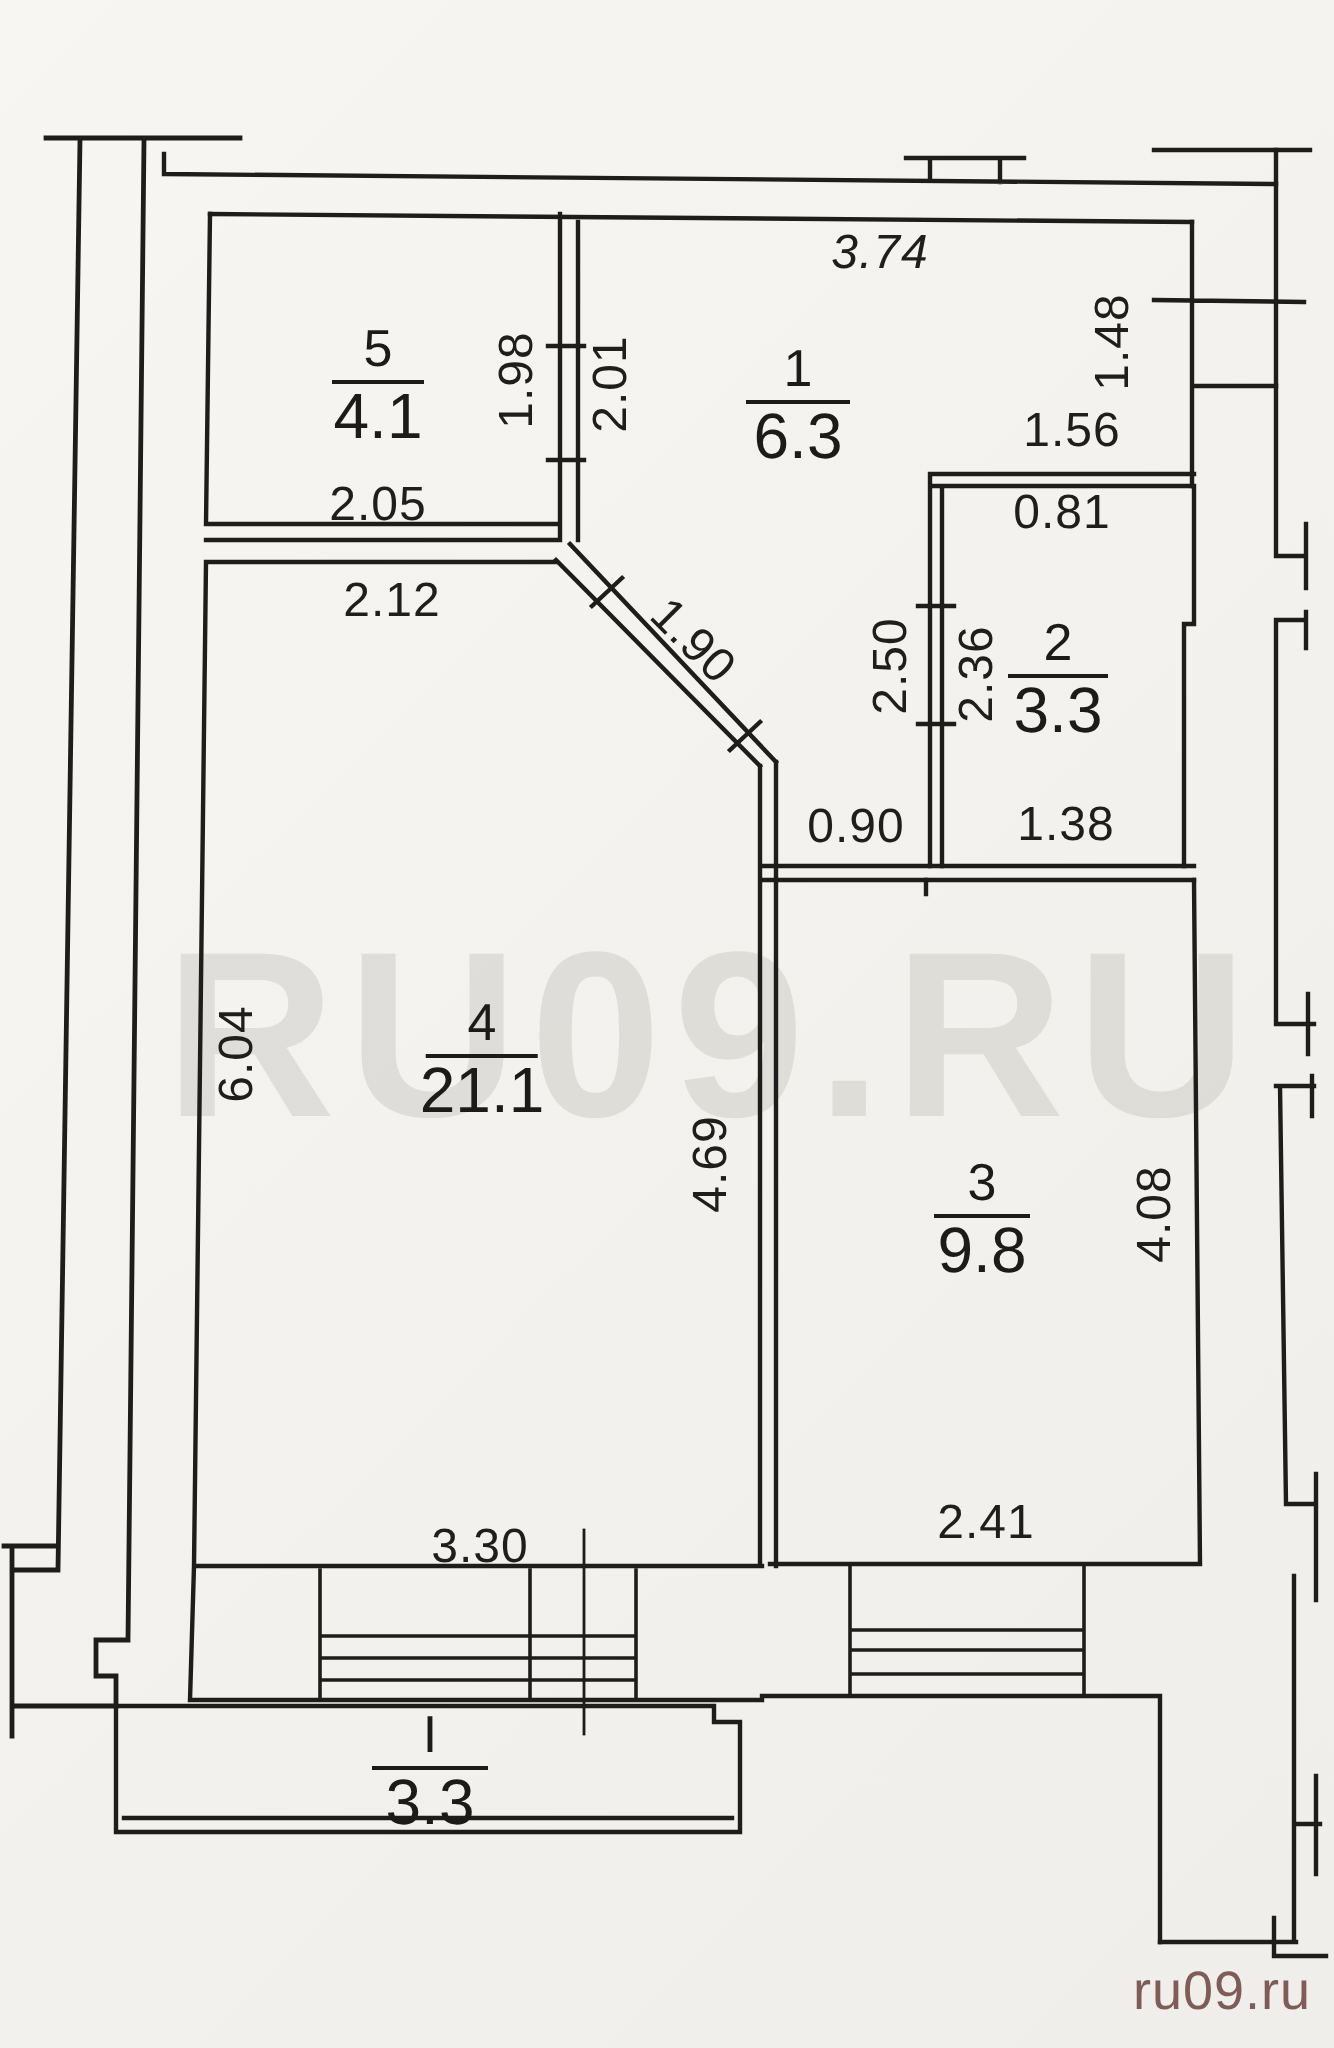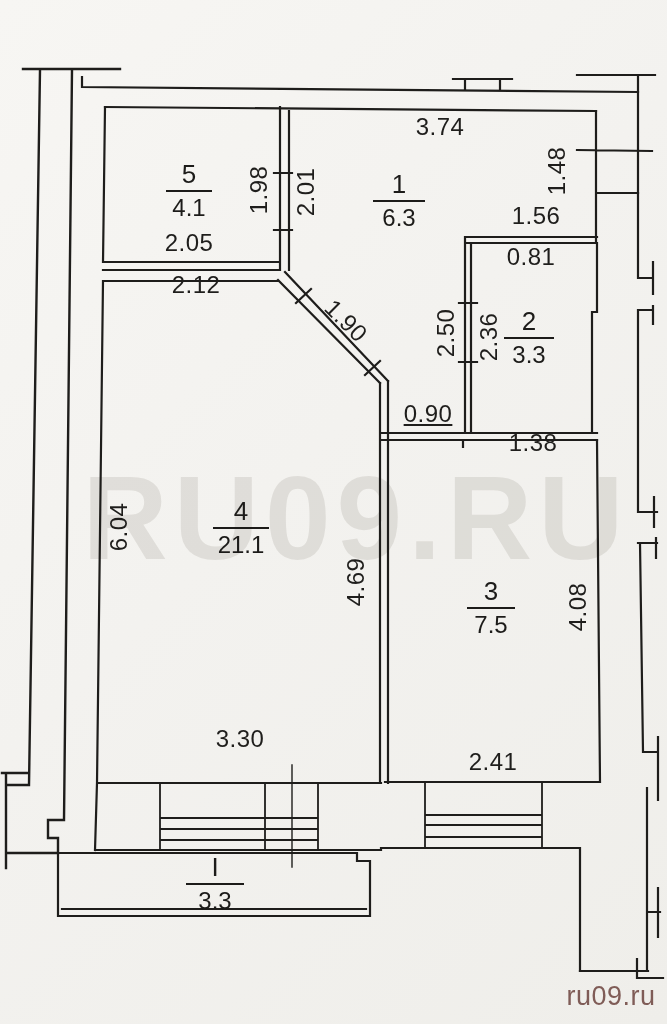--- a/index.html
+++ b/index.html
@@ -23,21 +23,21 @@
   .lbl.v{transform:translate(-50%,-50%) rotate(-90deg);}
   .lbl.d45{transform:translate(-50%,-50%) rotate(45deg);}
   .room{
     position:absolute;
     transform:translate(-50%,-50%);
     text-align:center;
     color:#1c1b19;
   }
   .room .num{font-size:26px;line-height:26px;}
   .room .rule{height:0;border-top:2.2px solid #1c1b19;margin:3px auto 3px auto;}
-  .room .area{font-size:24px;line-height:26px;}
+  .room .area{font-size:32px;line-height:26px;}
   .watermark{
     position:absolute;
     left:356px;top:518px;
     transform:translate(-50%,-50%);
     font-size:118px;
     font-weight:bold;
     letter-spacing:6px;
     color:rgba(105,98,86,0.14);
     white-space:nowrap;
   }
@@ -79,37 +79,37 @@
 
     <path stroke-width="1.4" d="M292 765 V867"></path>
 
     <path d="M58 853 H357 M357 853 V861 H370 V916 M58 853 V916 M58 916 H370 M62 909 H366"></path>
 
     <path d="M597 440 L600 782 M385 782 H600 M381 848 H580 M580 848 V971"></path>
 
     <path stroke-width="1.8" d="M425 783 V848 M542 783 V848 M425 815 H542 M425 825 H542 M425 837 H542"></path>
   </svg>
 
-  <div class="lbl" style="left:440px;top:127px;">3.74</div>
+  <div class="lbl" style="left:440px;top:127px;font-style:italic;">3.74</div>
   <div class="lbl v" style="left:557px;top:171px;">1.48</div>
   <div class="lbl v" style="left:259px;top:190px;">1.98</div>
   <div class="lbl v" style="left:306px;top:192px;">2.01</div>
   <div class="lbl" style="left:536px;top:216px;">1.56</div>
   <div class="lbl" style="left:531px;top:257px;">0.81</div>
-  <div class="lbl" style="left:189px;top:243px;">2.05</div>
-  <div class="lbl" style="left:196px;top:285px;">2.12</div>
+  <div class="lbl" style="left:189px;top:253px;">2.05</div>
+  <div class="lbl" style="left:196px;top:301px;">2.12</div>
   <div class="lbl d45" style="left:346px;top:321px;">1.90</div>
   <div class="lbl v" style="left:446px;top:333px;">2.50</div>
   <div class="lbl v" style="left:489px;top:337px;">2.36</div>
-  <div class="lbl" style="left:428px;top:414px;text-decoration:underline;">0.90</div>
-  <div class="lbl" style="left:533px;top:413px;margin-top:30px;">1.38</div>
+  <div class="lbl" style="left:428px;top:414px;">0.90</div>
+  <div class="lbl" style="left:533px;top:413px;">1.38</div>
   <div class="lbl v" style="left:119px;top:527px;">6.04</div>
   <div class="lbl v" style="left:356px;top:582px;">4.69</div>
   <div class="lbl v" style="left:578px;top:607px;">4.08</div>
-  <div class="lbl" style="left:240px;top:739px;">3.30</div>
+  <div class="lbl" style="left:240px;top:774px;">3.30</div>
   <div class="lbl" style="left:493px;top:762px;">2.41</div>
 
   <div class="room" style="left:189px;top:191px;">
     <div class="num">5</div>
     <div class="rule" style="width:46px;"></div>
     <div class="area">4.1</div>
   </div>
 
   <div class="room" style="left:399px;top:201px;">
     <div class="num">1</div>
@@ -125,21 +125,21 @@
 
   <div class="room" style="left:241px;top:528px;">
     <div class="num">4</div>
     <div class="rule" style="width:56px;"></div>
     <div class="area">21.1</div>
   </div>
 
   <div class="room" style="left:491px;top:608px;">
     <div class="num">3</div>
     <div class="rule" style="width:48px;"></div>
-    <div class="area">7.5</div>
+    <div class="area">9.8</div>
   </div>
 
   <div class="room" style="left:215px;top:884px;">
     <div class="num">I</div>
     <div class="rule" style="width:58px;"></div>
     <div class="area">3.3</div>
   </div>
 
   <div class="credit">ru09.ru</div>
 

